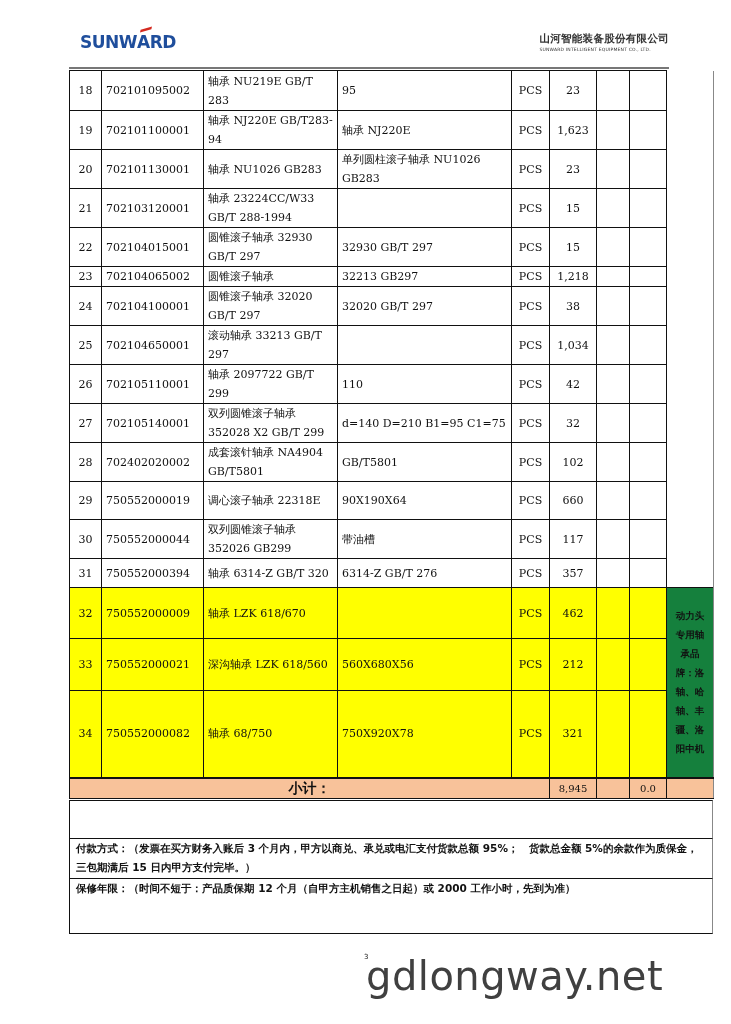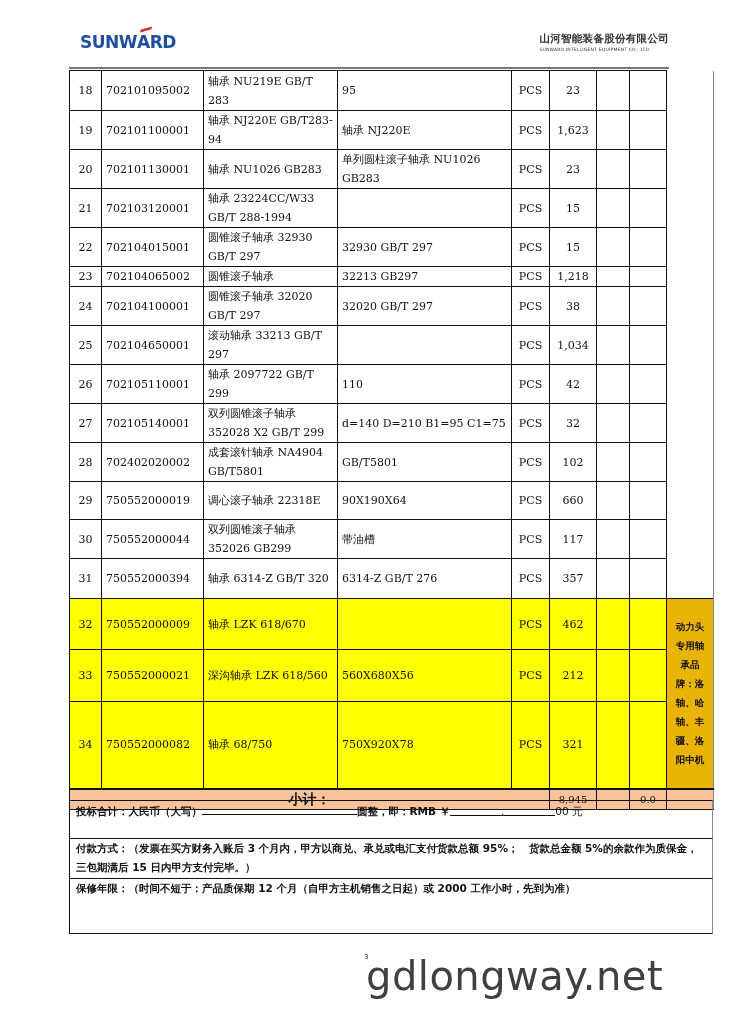--- a/index.html
+++ b/index.html
@@ -14,21 +14,21 @@
   .company { position: absolute; right: 0; top: 4px; text-align: left; }
   .company .cn { font-family: "DejaVu Sans", sans-serif; font-size: 10.5px; font-weight: bold; color: #333; letter-spacing: 0.3px; }
   .company .en { font-family: "DejaVu Sans", sans-serif; font-size: 4.5px; color: #333; letter-spacing: 0.2px; margin-top: 1px; }
   .header-rule { position: absolute; left: 69px; top: 67px; width: 600px; height: 2px; background: #777; }
 
   table.grid { position: absolute; left: 69px; top: 70px; border-collapse: collapse; table-layout: fixed; }
   table.grid td { border: 1px solid #111; font-size: 11px; padding: 0 4px; line-height: 19px; vertical-align: middle; overflow: hidden; }
   table.grid td.c { text-align: center; }
   table.grid tr.yellow td.y { background: #ffff00; }
   table.grid td.remark { border-left: 1.5px solid #111; border-right: 1px solid #888; border-top: none; border-bottom: none; background: #fff; }
-  table.grid td.remark-txt { border-left: 1.5px solid #111; border-right: 1px solid #888; border-top: 1px solid #111; background: #eab308;
+  table.grid td.remark-txt { border-left: 1.5px solid #111; border-right: 1px solid #888; border-top: 1px solid #111; background: #15803d;
           font-family: "DejaVu Sans", sans-serif; font-weight: bold; font-size: 9.5px; line-height: 19px; text-align: center; padding: 0 6px; }
   tr.subtotal td { background: #f8c29a; font-family: "DejaVu Sans", sans-serif; font-weight: bold; font-size: 14px; border-top: 2px solid #111; }
   tr.subtotal td.num { font-family: "DejaVu Serif", serif; font-weight: normal; font-size: 10px; text-align: center; }
 
   .notes { position: absolute; left: 69px; width: 644px; border-left: 1px solid #111; border-right: 1px solid #888;
            font-family: "DejaVu Sans", sans-serif; font-weight: bold; font-size: 10.5px; line-height: 19px; padding: 0 6px; box-sizing: border-box; }
   .notes span.blank { display: inline-block; border-bottom: 1px solid #111; height: 13px; vertical-align: baseline; }
   .note1 { top: 800px; height: 38px; border-top: 1px solid #111; }
   .note2 { top: 838px; height: 40px; border-top: 1px solid #111; }
   .note3 { top: 878px; height: 56px; border-top: 1px solid #111; border-bottom: 1px solid #111; }
@@ -185,21 +185,21 @@
       <tr style="height: 39px;">
         <td class="c y">30</td>
         <td class="y">750552000044</td>
         <td class="y">双列圆锥滚子轴承 352026 GB299</td>
         <td class="y">带油槽</td>
         <td class="c y">PCS</td>
         <td class="c y">117</td>
         <td class="c y"></td>
         <td class="c y"></td>
       </tr>
-      <tr style="height: 40px;">
+      <tr style="height: 29px;">
         <td class="c y">31</td>
         <td class="y">750552000394</td>
         <td class="y">轴承 6314-Z GB/T 320</td>
         <td class="y">6314-Z GB/T 276</td>
         <td class="c y">PCS</td>
         <td class="c y">357</td>
         <td class="c y"></td>
         <td class="c y"></td>
       </tr>
       <tr class="yellow" style="height: 51px;">
@@ -237,23 +237,20 @@
         <td colspan="5" style="text-align:center">小计：</td>
         <td class="num">8,945</td>
         <td class="num"></td>
         <td class="num">0.0</td>
         <td class="num" style="border-right:1px solid #888"></td>
       </tr>
     </tbody>
 </table>
 
 <div class="notes note1">
-  <div>
-    <span>投标合计：人民币（大写）</span><span class="blank" style="width:155px"></span><span>圆整，即：RMB ￥</span><span class="blank" style="width:105px;text-align:center"><span class="thin">.</span></span><span class="thin">00 元</span>
-  </div>
 </div>
 <div class="notes note2">
   <span>付款方式：</span><span>（发票在买方财务入账后 3 个月内，甲方以商兑、承兑或电汇支付货款总额 95%；　货款总金额 5%的余款作为质保金，三包期满后 15 日内甲方支付完毕。）</span>
 </div>
 <div class="notes note3">
   <div><span>保修年限：</span><span>（时间不短于：产品质保期 12 个月（自甲方主机销售之日起）或 2000 工作小时，先到为准）</span></div>
 </div>
 
 <div class="pagenum">3</div>
 <div class="watermark">gdlongway.net</div>

